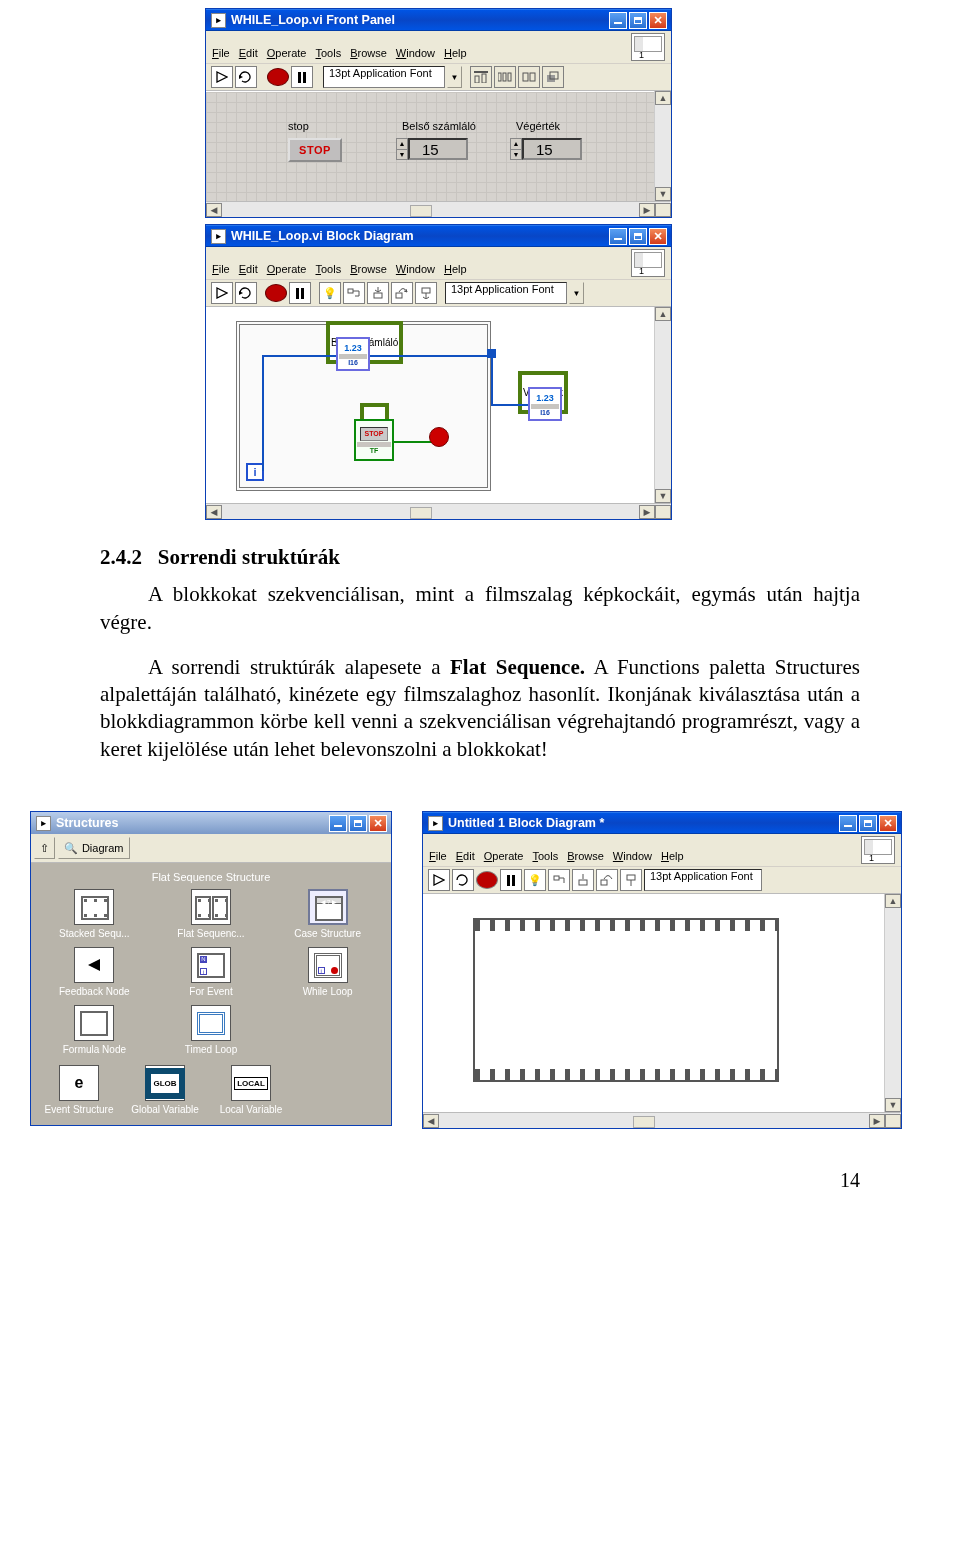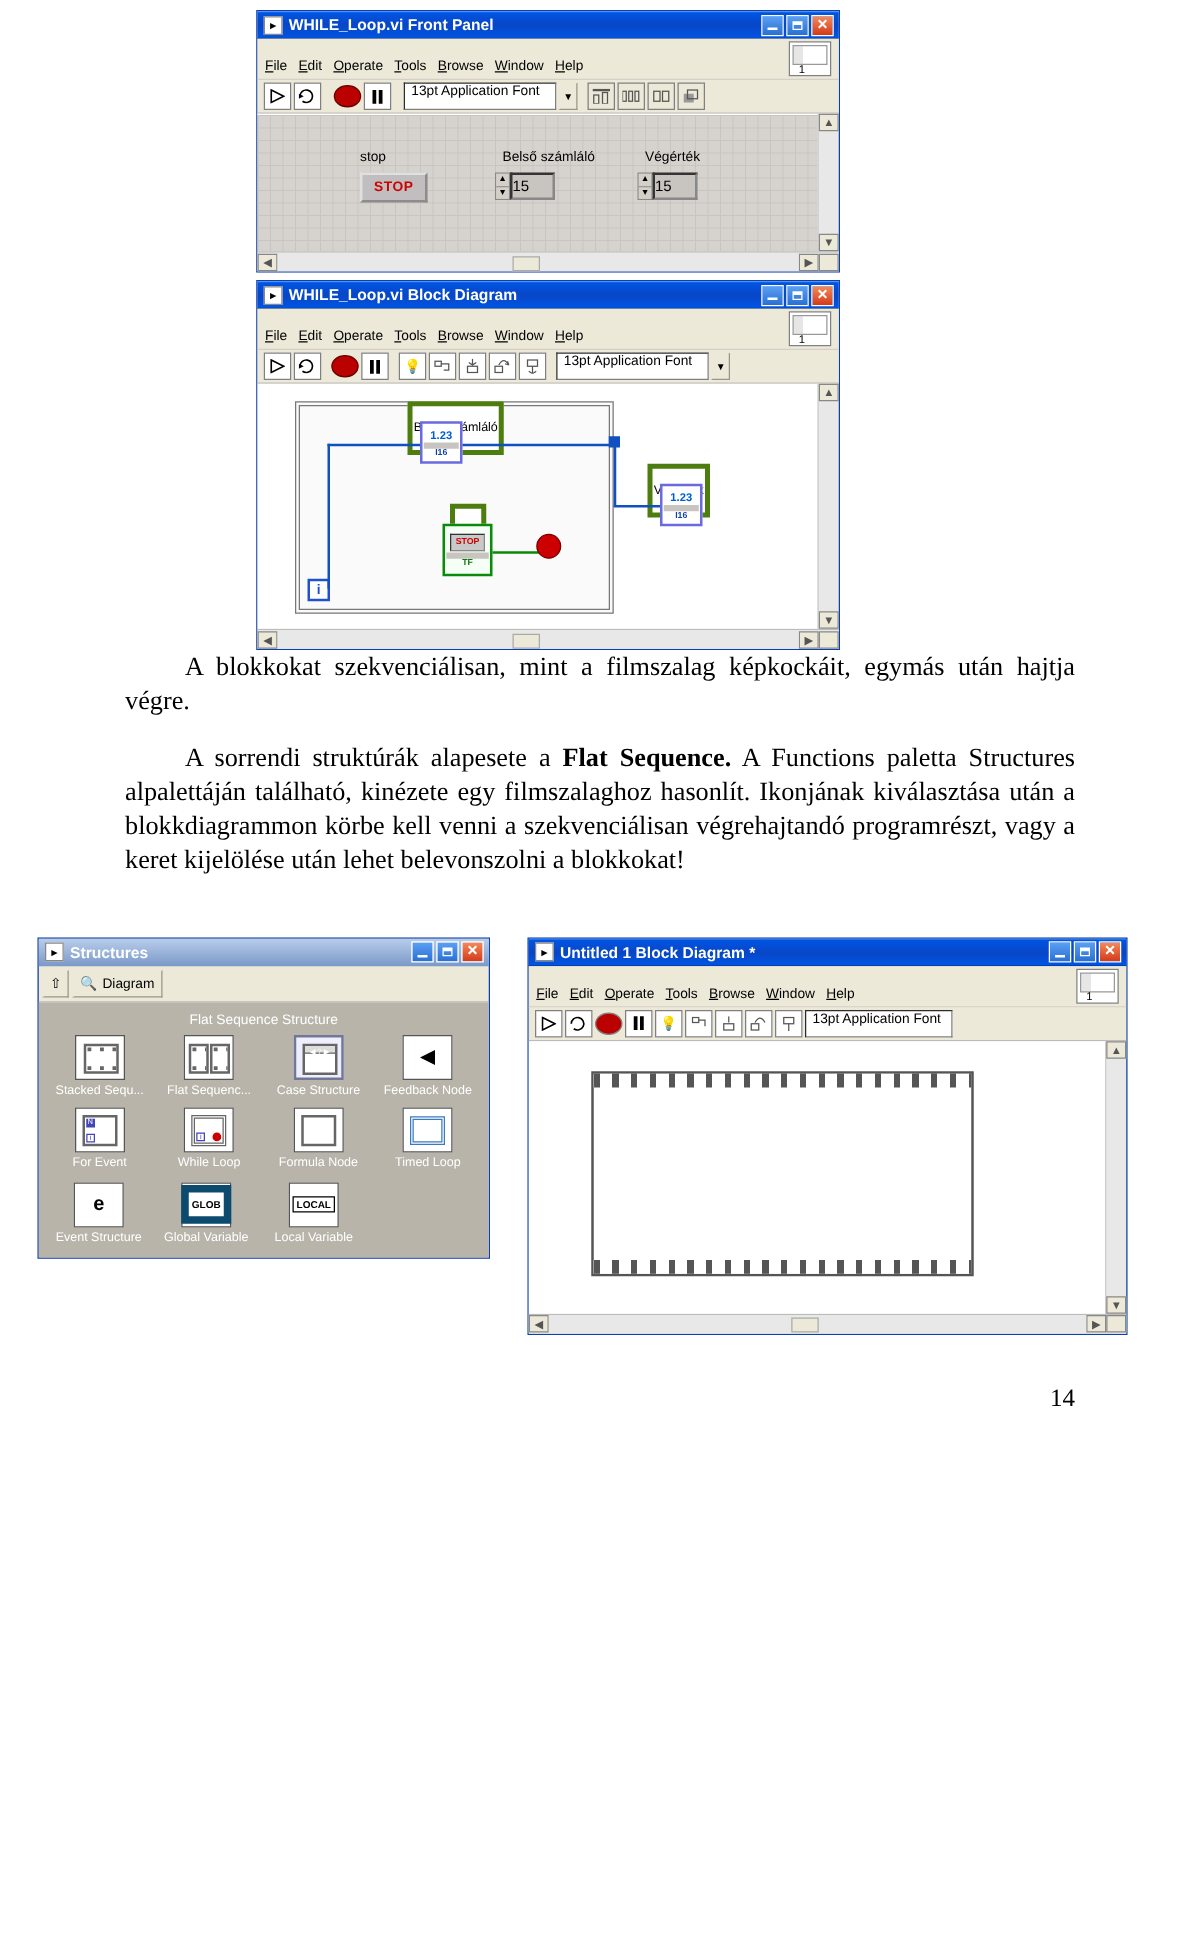--- a/index.html
+++ b/index.html
@@ -128,22 +128,22 @@
   .num-ind {
     position:absolute; display:flex; align-items:center;
   }
   .spin {
     width:12px; height:22px; display:flex; flex-direction:column;
     border:1px solid #888;
   }
   .spin div{ flex:1; background:#d4d0c8; display:flex; align-items:center; justify-content:center; font-size:7px;}
   .spin div:first-child{border-bottom:1px solid #888;}
   .num-box {
-    width:36px; height:22px; background:#c8c5c0; border:2px inset #888;
-    display:flex; align-items:center; padding-left:0; font-size:12px;
+    width:60px; height:22px; background:#c8c5c0; border:2px inset #888;
+    display:flex; align-items:center; padding-left:12px; font-size:15px;
   }
   
   .bd-area {
     position:relative; height:196px; background:#fff;
     margin-right:16px;
   }
   .while-frame {
     position:absolute; left:30px; top:14px; width:255px; height:170px;
     border:4px double #777; background:#fafafa;
   }
@@ -191,21 +191,21 @@
   }
   .pal-btn{
     height:22px; border:1px outset #ece9d8; background:#ece9d8;
     padding:0 5px; display:flex; align-items:center; gap:4px; font-size:11px;
   }
   .pal-body{
     background:#b8b4aa; padding:6px 8px 10px;
   }
   .pal-title{ text-align:center; font-size:11px; color:#fff; margin:2px 0 6px;}
   .pal-grid{
-    display:grid; grid-template-columns:repeat(4,1fr); gap:8px 6px;
+    display:grid; grid-template-columns:repeat(3,1fr); gap:8px 6px;
   }
   .pal-cell{ text-align:center; font-size:10px; color:#fff;}
   .pal-ic{
     width:40px; height:36px; margin:0 auto 3px; background:#fff;
     border:1px solid #555; display:flex; align-items:center; justify-content:center;
     position:relative;
   }
   .pal-ic.sel{ border:2px solid #707898; background:#eef;}
   .seq-frame{
     position:absolute; border:2px solid #666; background:#fff;
@@ -471,20 +471,23 @@
   <div class="hscroll">
     <div class="sq">◀</div>
         <div class="track"></div>
         <div class="sq">▶</div>
         <div class="sq"></div>
   </div>
 </div>
 </div>
 
 <div class="doc">
+  <h2>
+    <span>2.4.2</span>&nbsp;&nbsp;&nbsp;<span>Sorrendi struktúrák</span>
+  </h2>
   <p style="margin:0 0 18px 0; text-indent:48px;">A blokkokat szekvenciálisan, mint a filmszalag képkockáit, egymás után hajtja végre.</p>
   <p style="margin:0 0 8px 0; text-indent:48px;">
     <span>A sorrendi struktúrák alapesete a </span><span class="bold">Flat Sequence.</span><span> A Functions paletta Structures alpalettáján található, kinézete egy filmszalaghoz hasonlít. Ikonjának kiválasztása után a blokkdiagrammon körbe kell venni a szekvenciálisan végrehajtandó programrészt, vagy a keret kijelölése után lehet belevonszolni a blokkokat!</span>
   </p>
 </div>
 
 <div style="display:flex; gap:30px; padding:40px 30px 0 30px; align-items:flex-start;">
 
   <div class="xp-window" style="width:362px;">
     <div class="xp-title" style="background:linear-gradient(180deg,#b9cdea,#7a99c8);color:#fff;">

